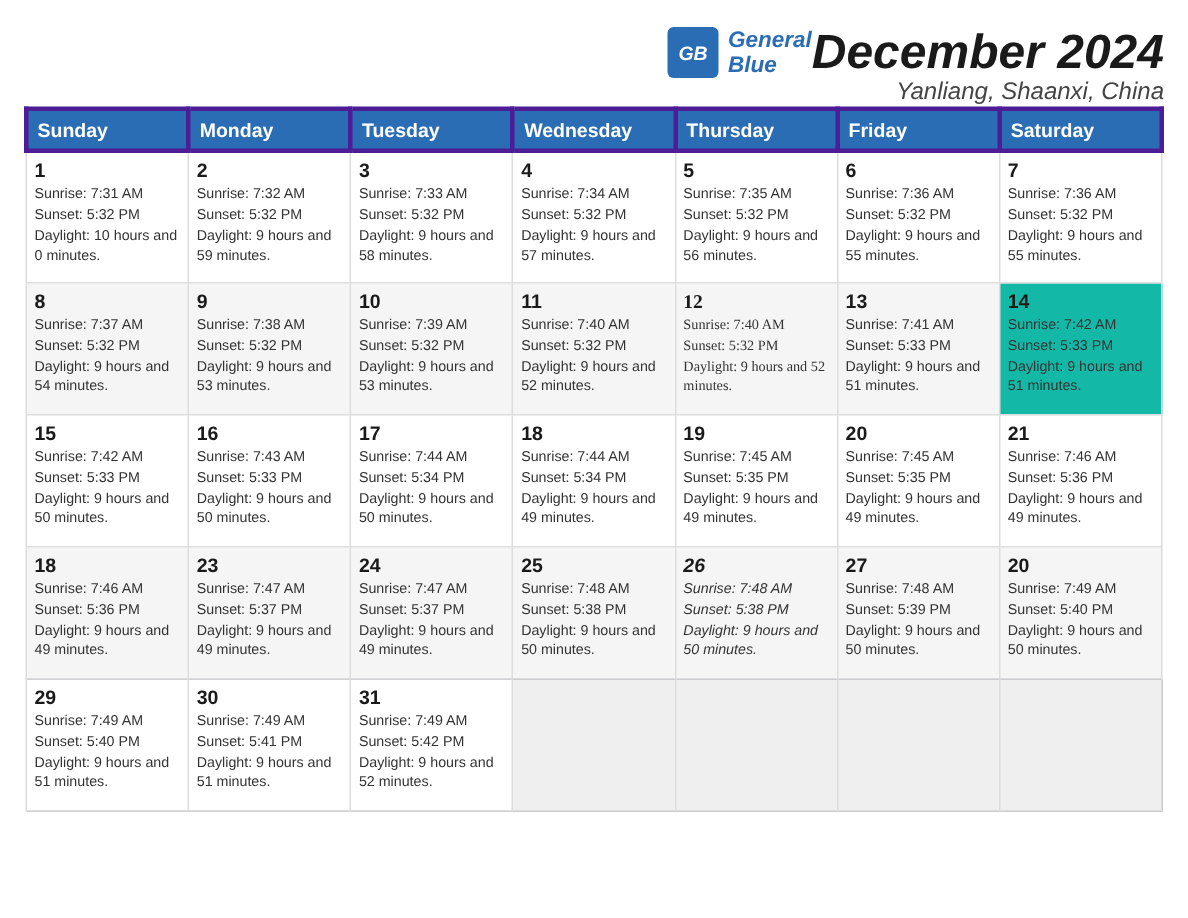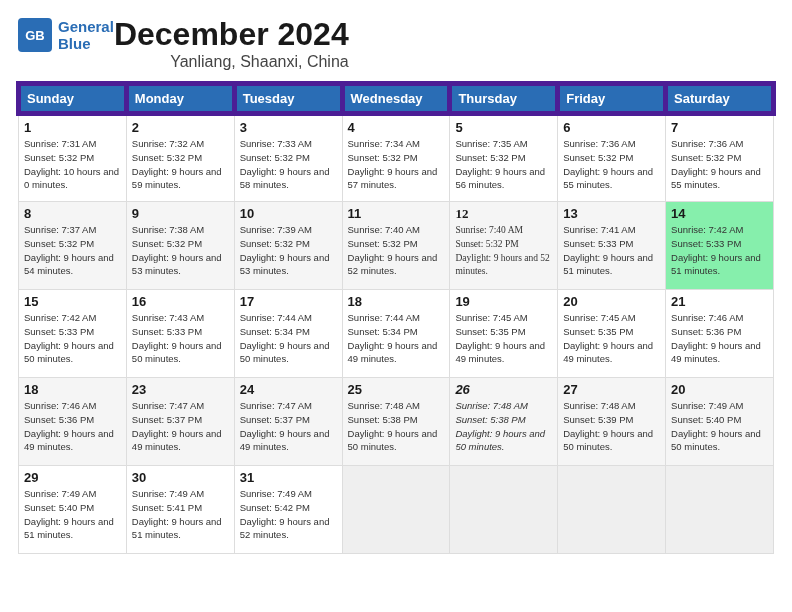--- a/index.html
+++ b/index.html
@@ -11,23 +11,23 @@
       overflow: hidden;
     }
     .page {
       width: 792px;
       height: 612px;
       padding: 16px;
       background: #fff;
     }
     .header {
       display: flex;
-      justify-content: flex-start;
+      justify-content: flex-end;
       align-items: flex-start;
-      margin-bottom: 10px;
+      font-style: italic;
     }
     .logo {
       display: flex;
       flex-direction: column;
       align-items: flex-start;
     }
     .title-block {
       text-align: right;
     }
     .month-title {
@@ -44,21 +44,21 @@
       border-collapse: collapse;
       table-layout: fixed;
     }
     .calendar th {
       background: #2a6db5;
       color: #fff;
       text-align: left;
       padding: 5px 6px;
       font-size: 13px;
       font-weight: bold;
-      border: 5px solid #4c1d95;
+      border: 3px solid #4c1d95;
     }
     .calendar td {
       vertical-align: top;
       padding: 4px 5px;
       border: 1px solid #ddd;
       font-size: 10px;
       color: #333;
       height: 88px;
       background: #fff;
     }
@@ -216,21 +216,21 @@
           </div>
         </td>
           <td style="background: rgb(245, 245, 245);">
           <span class="day-num">13</span>
           <div class="day-info">
             Sunrise: 7:41 AM<br>
             Sunset: 5:33 PM<br>
             Daylight: 9 hours and 51 minutes.
           </div>
         </td>
-          <td style="background: #86efac;">
+          <td style="background: #14b8a6;">
           <span class="day-num">14</span>
           <div class="day-info">
             Sunrise: 7:42 AM<br>
             Sunset: 5:33 PM<br>
             Daylight: 9 hours and 51 minutes.
           </div>
         </td>
         </tr>
         <tr style="background: rgb(255, 255, 255);">
           <td>

